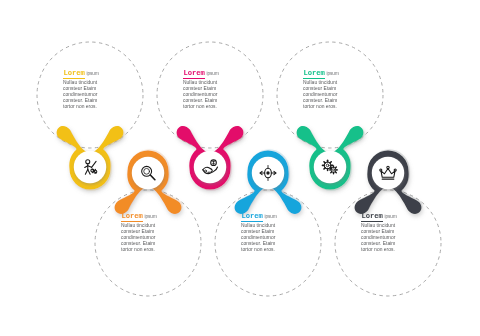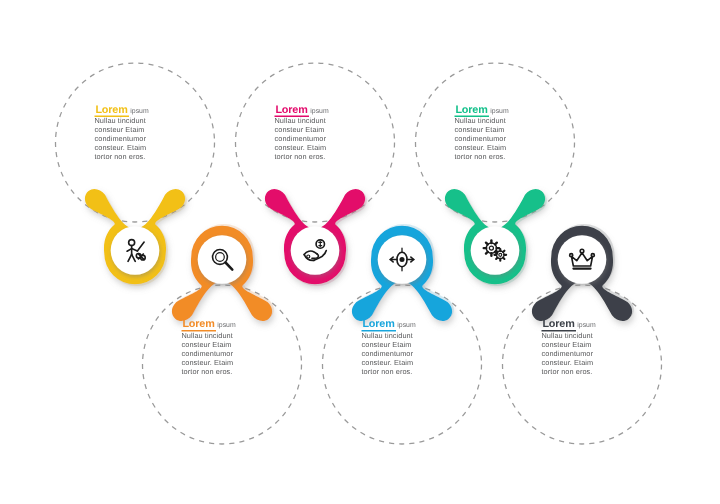--- a/index.html
+++ b/index.html
@@ -14,20 +14,21 @@
   svg#infographic{position:absolute;left:0;top:0;width:480px;height:336px;}
 
   .txt-block{position:absolute;width:74px;}
   .lorem-line{
     font-size:7.2px;line-height:7.2px;font-weight:700;
     letter-spacing:-0.1px;white-space:nowrap;
   }
   .lorem-word{
     display:inline-block;
     padding:0 0.6px 0.4px 0.6px;
+    font-family:Liberation Mono, monospace;
   }
   .lorem-ipsum{
     font-size:4.6px;font-weight:400;color:#6d6e71;
     letter-spacing:0px;margin-left:1.2px;
   }
   .body-line{
     font-size:4.9px;line-height:6.0px;color:#58595b;
     white-space:nowrap;letter-spacing:0.05px;
   }
   .body-wrap{margin-top:1.2px;}

